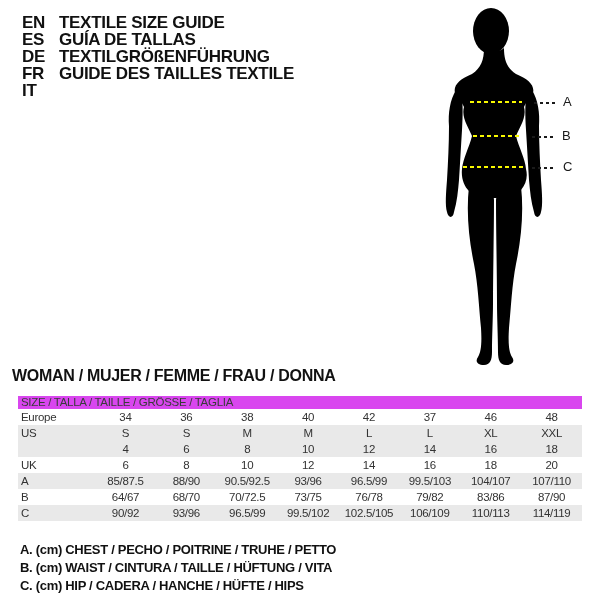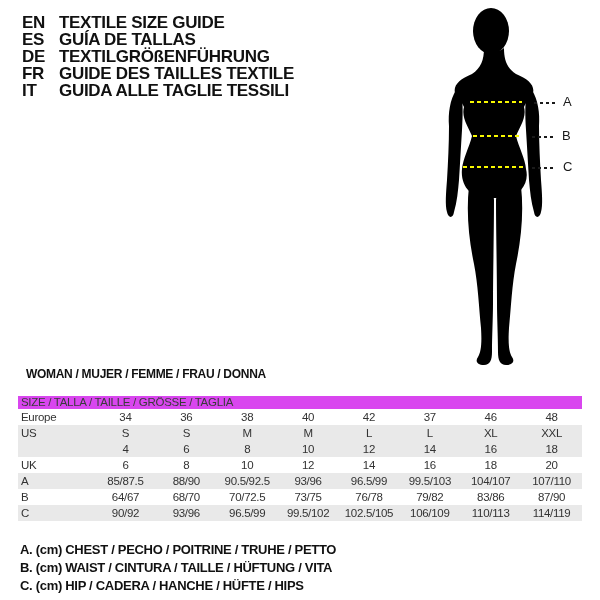--- a/index.html
+++ b/index.html
@@ -20,21 +20,21 @@
   .figure-wrap { position:absolute; left:445px; top:8px; width:102px; height:358px; }
   .figure-wrap svg { display:block; }
 
   
   .mline { position:absolute; height:2px; }
   .mline.yellow { background:repeating-linear-gradient(90deg,#f8f800 0 4px, rgba(0,0,0,0) 4px 7px); }
   .mline.black  { background:repeating-linear-gradient(90deg,#1a1a1a 0 3px, rgba(0,0,0,0) 3px 6px); }
   .marker-label { position:absolute; font-size:13px; line-height:14px; color:#1a1a1a; }
 
   
-  .section-title { position:absolute; left:26px; top:367px; font-size:12px; font-weight:bold; letter-spacing:-0.3px; color:#111; }
+  .section-title { position:absolute; left:12px; top:367px; font-size:16px; font-weight:bold; letter-spacing:-0.3px; color:#111; }
 
   
   .size-table { position:absolute; left:18px; top:396px; width:564px; font-size:11.5px; letter-spacing:-0.3px; color:#333; }
   .thead { height:13px; line-height:13px; background:#d946ef; padding-left:3px; color:#3a3a3a; }
   .trow { display:flex; height:16px; line-height:16px; }
   .trow.zebra { background:#e9e9e9; }
   .tlabel { flex:0 0 77px; width:77px; padding-left:3px; box-sizing:border-box; }
   .tcell { flex:1 1 0; text-align:center; }
 
   
@@ -58,21 +58,20 @@
     <div class="lang-row">
       <span class="lang-code">DE</span>
       <span class="lang-label">TEXTILGRÖßENFÜHRUNG</span>
     </div>
     <div class="lang-row">
       <span class="lang-code">FR</span>
       <span class="lang-label">GUIDE DES TAILLES TEXTILE</span>
     </div>
     <div class="lang-row">
       <span class="lang-code">IT</span>
-      <span class="lang-label">GUIDA ALLE TAGLIE TESSILI</span>
     </div>
   </div>
 
   <div class="figure-wrap">
     <svg viewBox="0 0 102 358" width="102" height="358" xmlns="http://www.w3.org/2000/svg">
       <g fill="#000000">
         <ellipse cx="46" cy="23" rx="18" ry="23"></ellipse>
         <path d="
           M 39 40
           C 39 52 36 60 27 66

